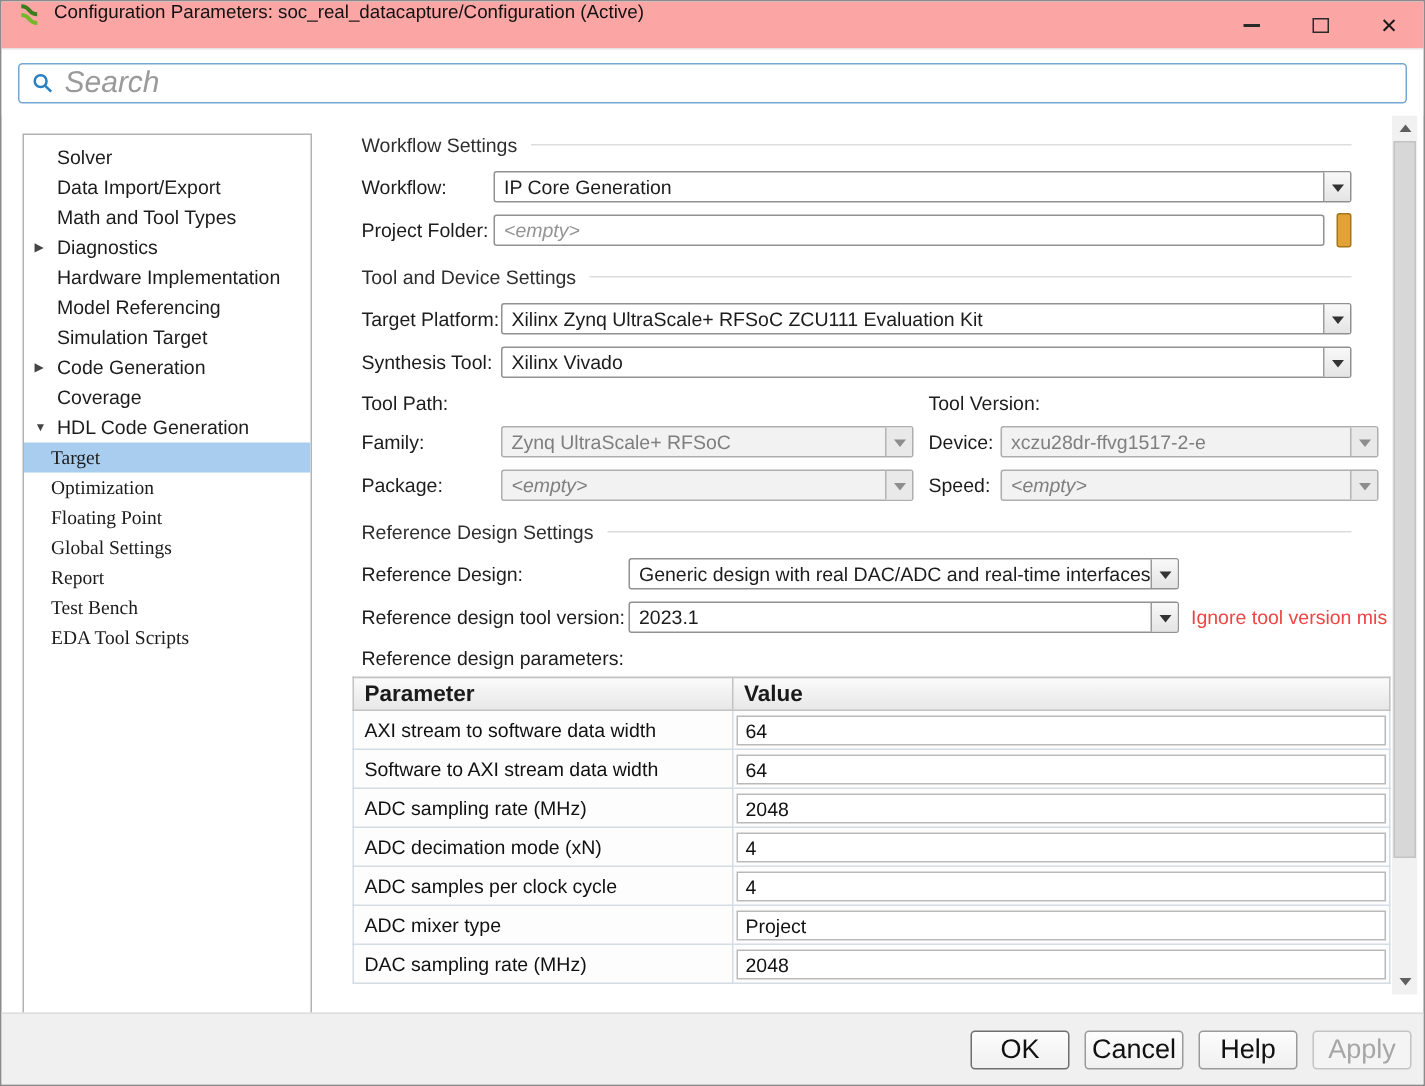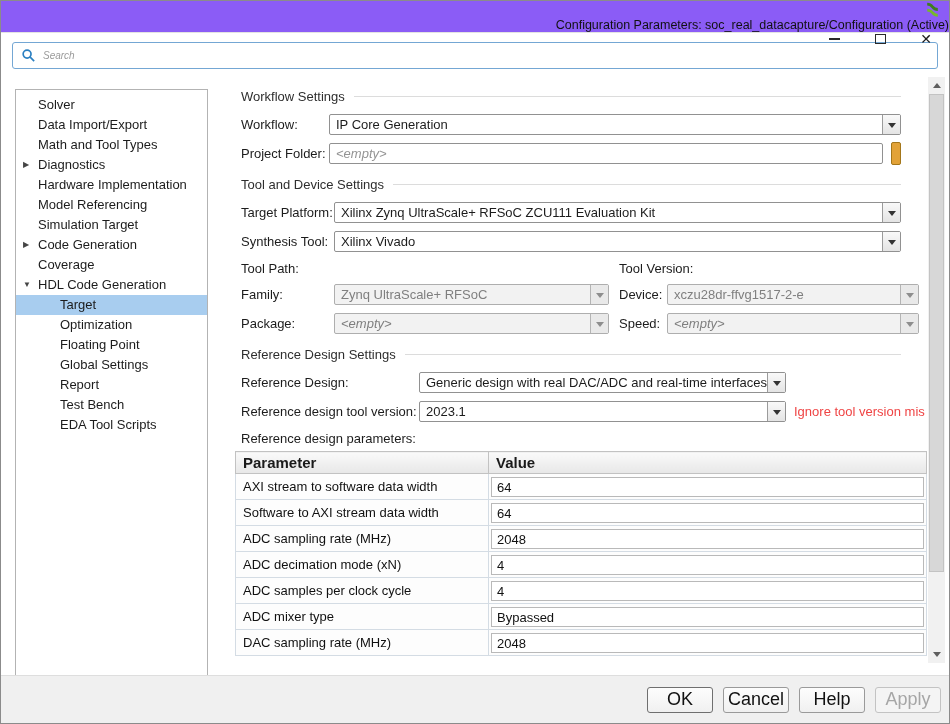--- a/index.html
+++ b/index.html
@@ -1,39 +1,39 @@
 <!DOCTYPE html>
 <html><head>
 <meta charset="utf-8">
 <style>
   * { box-sizing: border-box; margin: 0; padding: 0; }
   html,body { width:950px; height:724px; font-family:"Liberation Sans", sans-serif; background:#fff; }
   .window { position:relative; width:950px; height:724px; border:1px solid #8b8b8b; background:#fff; overflow:hidden; }
 
   
-  .titlebar { height:32px; display:flex; align-items:flex-end; background:#8b5cf6; padding-left:10px; border-bottom:1px solid #e3e3e3;flex-direction:column; }
+  .titlebar { height:32px; display:flex; align-items:flex-start; background:#fca5a5; padding-left:10px; border-bottom:1px solid #e3e3e3; }
   .app-icon { width:17px; height:17px; margin-right:8px; flex:none; }
   .title-text { font-size:12.5px; color:#111; white-space:nowrap; }
   .win-controls { margin-left:auto; display:flex; height:100%; }
   .win-btn { width:46px; display:flex; align-items:center; justify-content:center; }
   .glyph-min { width:11px; height:2px; background:#2a2a2a; }
   .glyph-max { width:11px; height:10px; border:1px solid #2a2a2a; background:transparent; }
   .glyph-close { font-size:14px; color:#1a1a1a; line-height:1; }
 
   
   .search-wrap { padding:9px 11px 8px 11px; background:#fff; }
   .search-box { height:27px; border:1px solid #74a7d4; border-radius:3px; display:flex; align-items:center; padding:0 8px; gap:7px; background:#fff; }
   .search-box svg { flex:none; }
-  .search-input { border:0; outline:0; flex:1; font-size:10px; font-family:"Liberation Sans", sans-serif; color:#ef4444; background:transparent; }
+  .search-input { border:0; outline:0; flex:1; font-size:20px; font-family:"Liberation Sans", sans-serif; color:#ef4444; background:transparent; }
   .search-input::placeholder { color:#9a9a9a; font-style:italic; }
 
   
   .sidebar { position:absolute; left:14px; top:88px; width:193px; height:591px; border:1px solid #b3b3b3; background:#fff; padding-top:5px; overflow:hidden; font-size:13px; }
   .side-item { position:relative; height:20px; line-height:20px; padding-left:22px; white-space:nowrap; color:#1c1c1c; cursor:default; }
-  .side-item.child { padding-left:44px; }
+  .side-item.child { padding-left:18px;font-family:Liberation Serif, serif; }
   .side-item.selected { background:#a8cdef; }
   .tri { position:absolute; left:7px; top:0; width:12px; height:20px; font-size:8px; color:#454545; display:flex; align-items:center; }
   .tri.collapsed::before { content:"\25B6"; }
   .tri.expanded::before  { content:"\25BC"; }
 
   
   .main { position:absolute; left:224px; top:76px; width:720px; height:586px; overflow:hidden; font-size:13px; background:#fff; }
   .content { margin:0 44px 0 16px; }
 
   .sec { display:flex; align-items:center; gap:9px; color:#2e2e2e; font-size:13px; margin:10px 0 8px 0; height:18px; white-space:nowrap; }
@@ -276,21 +276,21 @@
             </tr>
             <tr>
               <td class="param">ADC samples per clock cycle</td>
               <td class="value">
                   <div class="vfield">4</div>
                 </td>
             </tr>
             <tr>
               <td class="param">ADC mixer type</td>
               <td class="value">
-                  <div class="vfield">Bypassed</div>
+                  <div class="vfield">Project</div>
                 </td>
             </tr>
             <tr>
               <td class="param">DAC sampling rate (MHz)</td>
               <td class="value">
                   <div class="vfield">2048</div>
                 </td>
             </tr>
           </tbody>
         </table>

